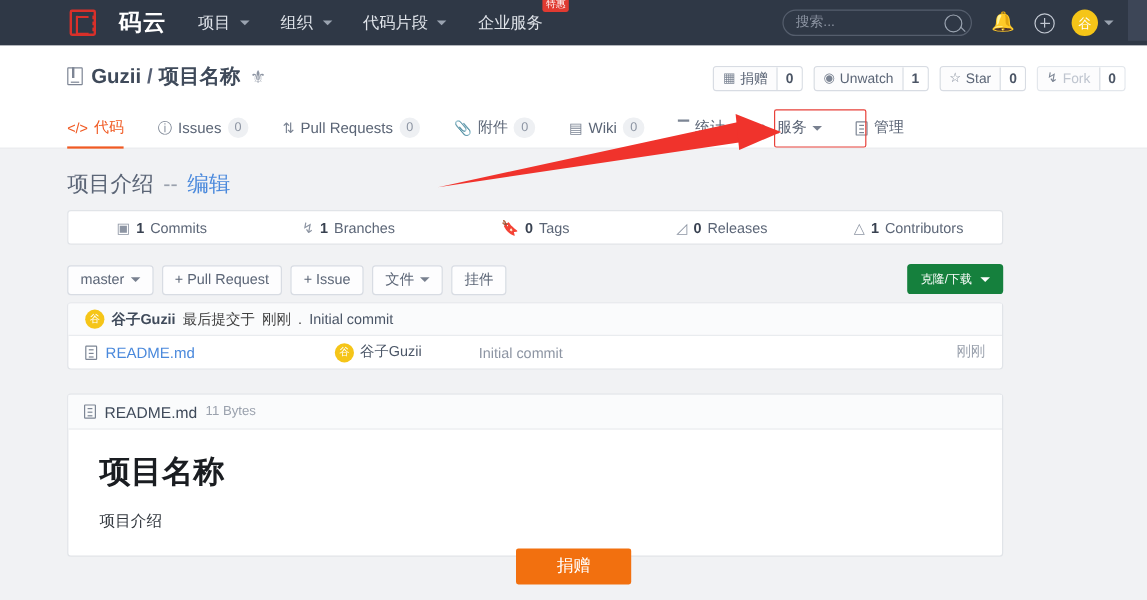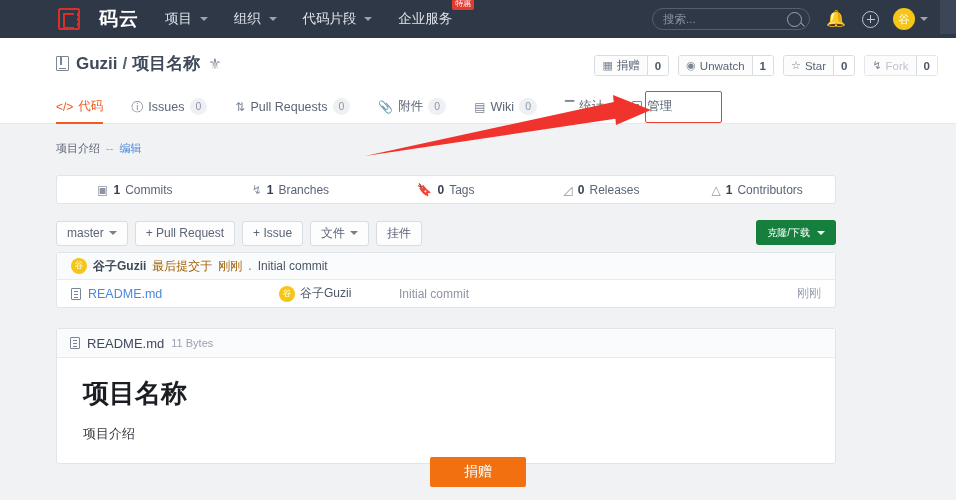--- a/index.html
+++ b/index.html
@@ -302,21 +302,21 @@
   
   .page-body {
     position: absolute;
     top: 124px; left: 0;
     width: 956px; height: 376px;
     background: #f1f2f4;
   }
   .intro {
     position: absolute;
     left: 56px; top: 17px;
-    font-size: 11px;
+    font-size: 18px;
     color: #5b6576;
   }
   .intro a { color: #4a89dc; text-decoration: none; cursor: pointer; }
   .intro .dash { color: #9aa1ad; margin: 0 3px; }
 
   .panel {
     position: absolute;
     left: 56px;
     width: 780px;
     background: #fff;
@@ -402,21 +402,21 @@
   .avatar-sm {
     width: 16px; height: 16px;
     border-radius: 50%;
     background: #f5c518;
     color: #fff;
     font-size: 8.5px;
     display: flex; align-items: center; justify-content: center;
     flex: 0 0 auto;
   }
   .commit-row .who { color: #3f4a5a; font-weight: bold; }
-  .commit-row .meta { color: #a16207; }
+  .commit-row .meta { color: #404040; }
   .commit-row .msg { color: #4a5566; }
 
   .file-row {
     height: 27px;
     display: flex; align-items: center;
     padding: 0 14px;
     font-size: 12.5px;
   }
   .file-row .fname {
     color: #4a89dc;
@@ -602,20 +602,25 @@
         <span class="pill">0</span>
       </div>
       <div class="tab">
         <span class="t-ic">▤</span>
         <span>Wiki</span>
         <span class="pill">0</span>
       </div>
       <div class="tab">
         <span class="t-ic">▔</span>
         <span>统计</span>
+      </div>
+      <div class="tab">
+        <span class="t-ic">∿</span>
+        <span>服务</span>
+        <span class="caret-dark"></span>
       </div>
       <div class="tab">
         <span class="doc-ic"></span>
         <span>管理</span>
       </div>
     </div>
   </div>
 
   <div class="page-body">
 

